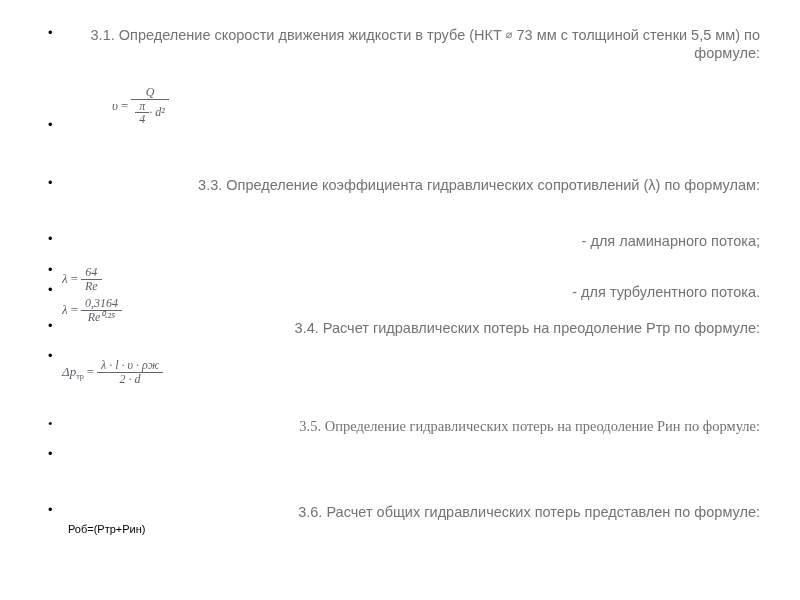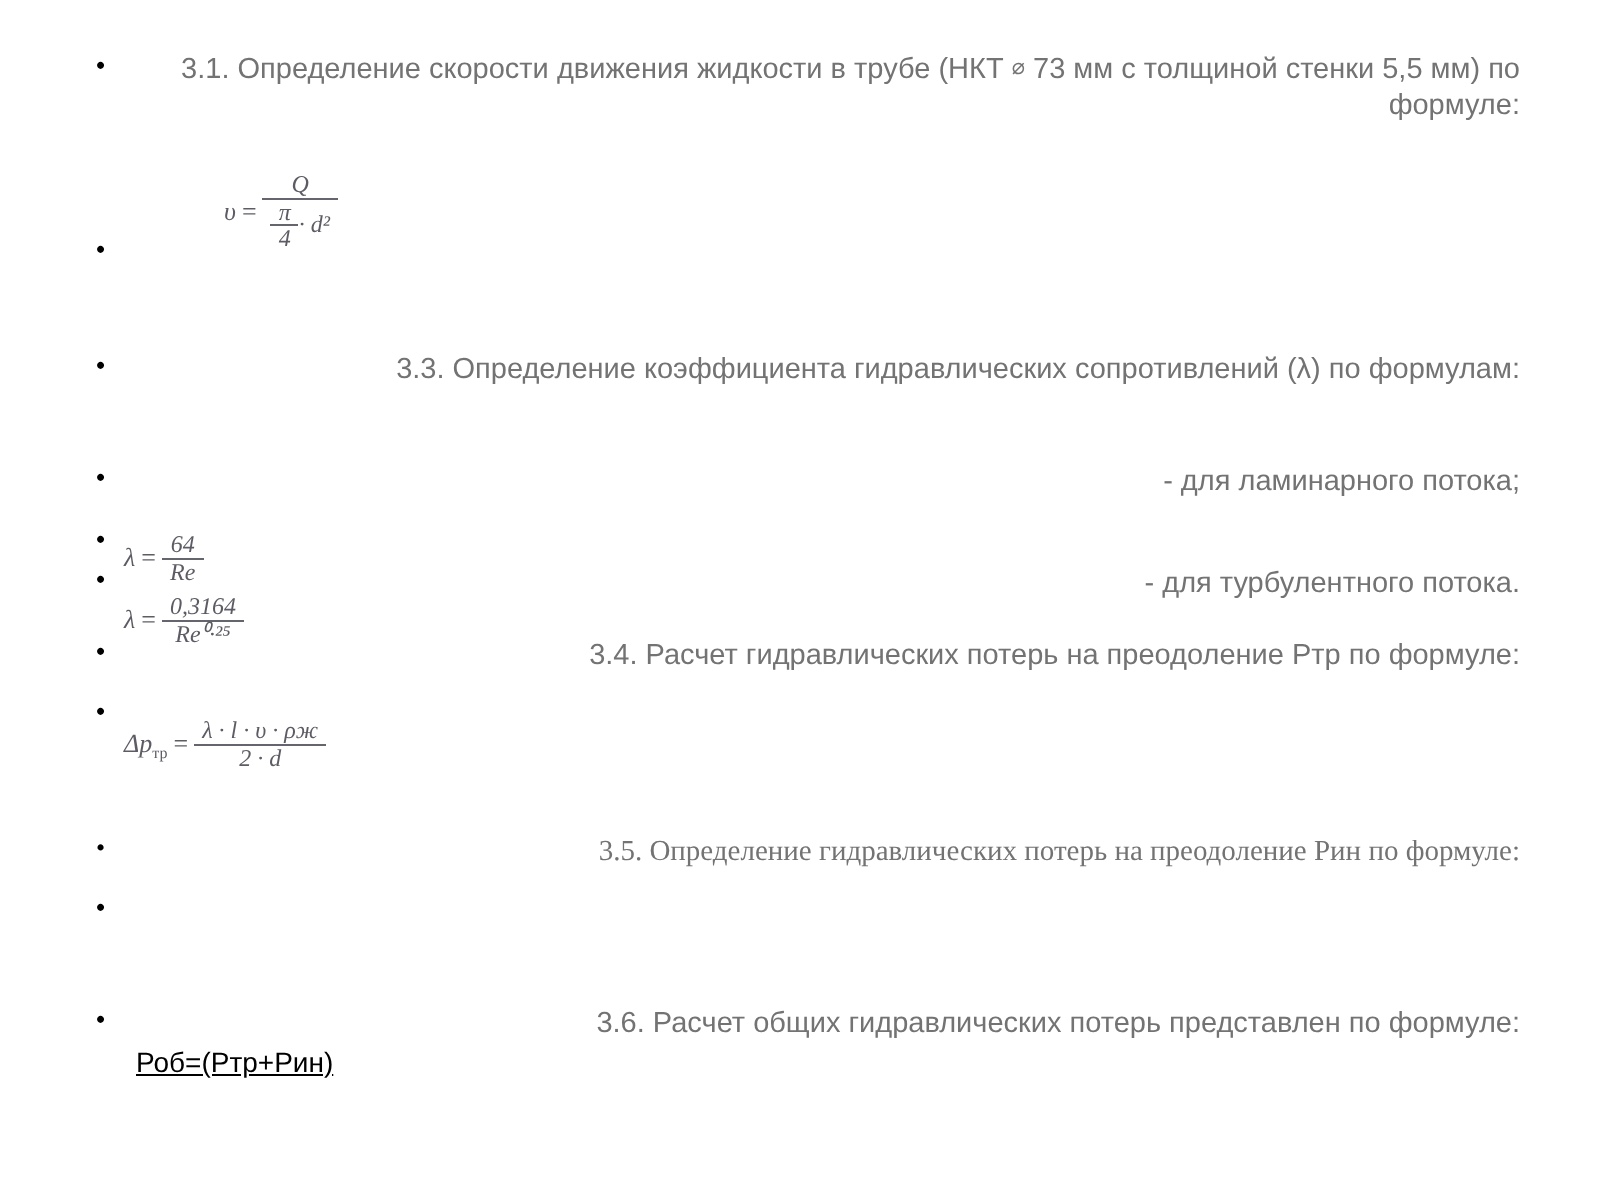--- a/index.html
+++ b/index.html
@@ -107,24 +107,23 @@
   #f-lambda-turb { left: 62px; top: 297px; }
   #f-ptr { left: 62px; top: 359px; }
   #f-rin { left: 62px; top: 437px; }
 
   .sp-1 { height: 44px; }
 
   .item-gap-small { margin-top: 12px; }
   .item-gap-med { margin-top: 18px; }
   .item-gap-lg { margin-top: 38px; }
   .sub-line {
-    font-size: 14px;
+    font-size: 11px;
     padding-left: 26px;
     margin-top: 2px;
-    text-decoration: underline;
   }
   .blank-bullet {
     height: 20px;
   }
 </style>
 </head>
 <body>
 
 <div class="slide">
 

